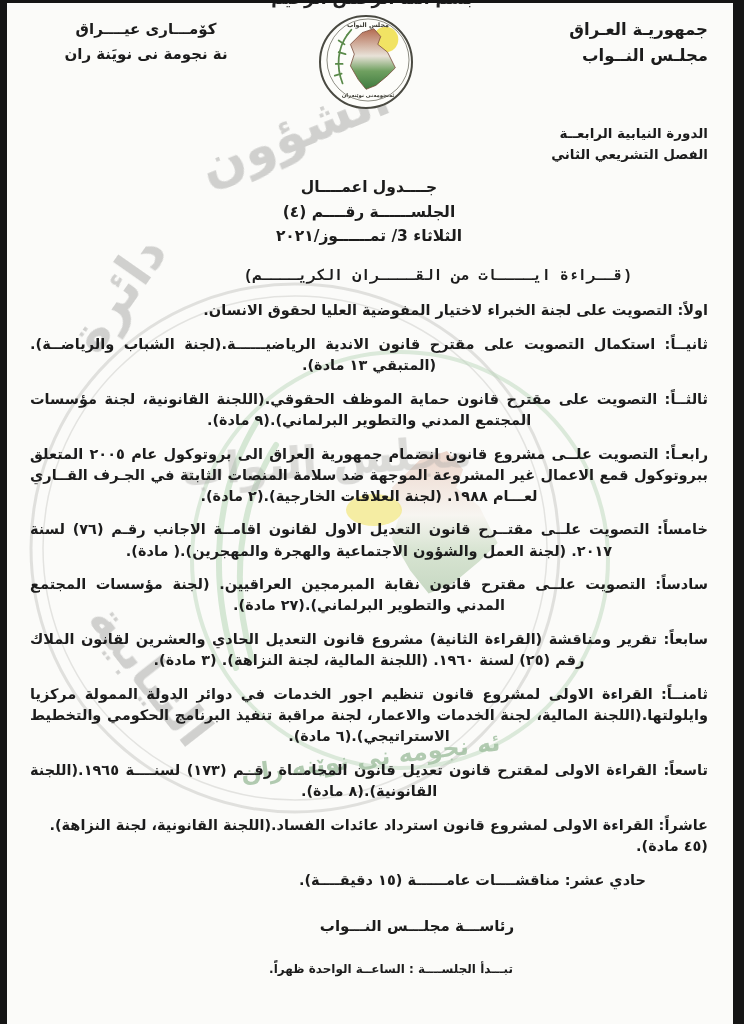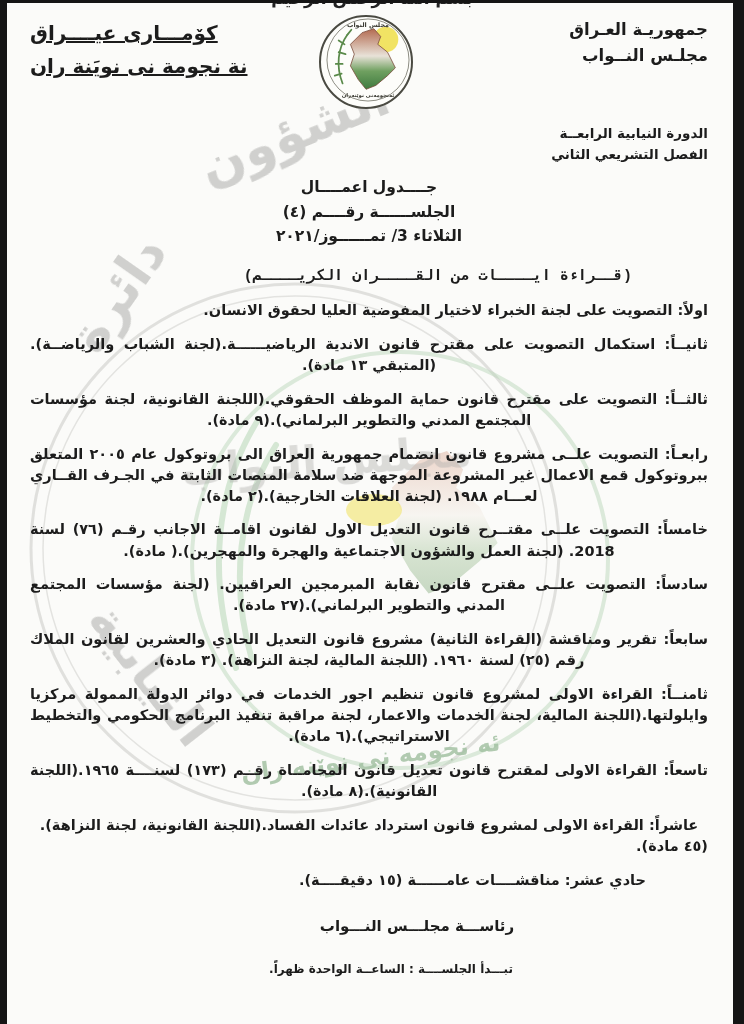--- a/index.html
+++ b/index.html
@@ -20,36 +20,36 @@
 
   .content { position:absolute; inset:0; z-index:2; direction:rtl; padding:0 36px 0 30px; }
 
   .bismillah {
     position:absolute; top:-12px; left:0; right:0; text-align:center;
     font-size:17px; letter-spacing:.5px; color:#222;
   }
 
   .header { display:flex; justify-content:space-between; align-items:flex-start; margin-top:13px; }
   .header-right { width:238px; text-align:right; font-size:16.5px; line-height:1.6; padding-top:4px; }
-  .header-left  { width:232px; text-align:left; font-size:20px; line-height:1.65; padding-top:4px;text-decoration:underline; }
+  .header-left  { width:232px; text-align:center; font-size:15px; line-height:1.65; padding-top:4px; }
 
   .emblem {
     width:90px; height:90px; border:2px solid #4a4a42; border-radius:50%;
     background:#fdfdfa; overflow:hidden; flex:0 0 auto; margin-top:2px;
   }
 
   .session-info { margin-top:14px; text-align:right; font-size:13.5px; line-height:1.55; }
 
   .title-block { margin-top:10px; text-align:center; font-size:15.5px; line-height:1.6; }
 
   .quran-line { margin-top:17px; text-align:right; padding-left:78px; padding-right:76px; font-size:15px;font-family:Liberation Mono, monospace; }
 
   .items { margin-top:15px; font-size:14.5px; }
   .item { margin-bottom:12.5px; line-height:1.46; text-align:justify; text-align-last:center; }
-  .item.align-right { text-align:center; text-align-last:right; }
+  .item.align-right { text-align:right; text-align-last:right; }
   .item.indent-right { padding-right:62px; }
 
   .footer-presidency { margin-top:26px; direction:rtl; text-align:center; padding-left:96px; font-size:15px; }
   .footer-start { margin-top:27px; text-align:center; padding-left:44px; font-size:12px; }
 
   .wm-text { font-family:"DejaVu Sans", sans-serif; font-weight:bold; }
 </style>
 </head>
 <body>
 
@@ -145,21 +145,21 @@
       <div>الثلاثاء 3/ تمــــــوز/٢٠٢١</div>
     </div>
 
     <div class="quran-line">(قــراءة ايــــات من القــــران الكريــــم)</div>
 
     <div class="items">
       <div class="item align-right">اولاً: التصويت على لجنة الخبراء لاختيار المفوضية العليا لحقوق الانسان.</div>
       <div class="item">ثانيــاً: استكمال التصويت على مقترح قانون الاندية الرياضيــــــة.(لجنة الشباب والرياضــة). (المتبقي ١٣ مادة).</div>
       <div class="item">ثالثــاً: التصويت على مقترح قانون حماية الموظف الحقوقي.(اللجنة القانونية، لجنة مؤسسات المجتمع المدني والتطوير البرلماني).(٩ مادة).</div>
       <div class="item">رابعـاً: التصويت علــى مشروع قانون انضمام جمهورية العراق الى بروتوكول عام ٢٠٠٥ المتعلق ببروتوكول قمع الاعمال غير المشروعة الموجهة ضد سلامة المنصات الثابتة في الجـرف القــاري لعـــام ١٩٨٨. (لجنة العلاقات الخارجية).(٢ مادة).</div>
-      <div class="item">خامساً: التصويت علــى مقتــرح قانون التعديل الاول لقانون اقامــة الاجانب رقـم (٧٦) لسنة 2018. (لجنة العمل والشؤون الاجتماعية والهجرة والمهجرين).( مادة).</div>
+      <div class="item">خامساً: التصويت علــى مقتــرح قانون التعديل الاول لقانون اقامــة الاجانب رقـم (٧٦) لسنة ٢٠١٧. (لجنة العمل والشؤون الاجتماعية والهجرة والمهجرين).( مادة).</div>
       <div class="item">سادساً: التصويت علــى مقترح قانون نقابة المبرمجين العراقيين. (لجنة مؤسسات المجتمع المدني والتطوير البرلماني).(٢٧ مادة).</div>
       <div class="item">سابعاً: تقرير ومناقشة (القراءة الثانية) مشروع قانون التعديل الحادي والعشرين لقانون الملاك رقم (٢٥) لسنة ١٩٦٠. (اللجنة المالية، لجنة النزاهة). (٣ مادة).</div>
       <div class="item">ثامنــاً: القراءة الاولى لمشروع قانون تنظيم اجور الخدمات في دوائر الدولة الممولة مركزيا وايلولتها.(اللجنة المالية، لجنة الخدمات والاعمار، لجنة مراقبة تنفيذ البرنامج الحكومي والتخطيط الاستراتيجي).(٦ مادة).</div>
       <div class="item">تاسعاً: القراءة الاولى لمقترح قانون تعديل قانون المحامــاة رقــم (١٧٣) لسنــــة ١٩٦٥.(اللجنة القانونية).(٨ مادة).</div>
       <div class="item align-right">عاشراً: القراءة الاولى لمشروع قانون استرداد عائدات الفساد.(اللجنة القانونية، لجنة النزاهة).(٤٥ مادة).</div>
       <div class="item align-right indent-right">حادي عشر: مناقشــــات عامــــــة (١٥ دقيقــــة).</div>
     </div>
 
     <div class="footer-presidency">رئاســـة مجلـــس النـــواب</div>
     <div class="footer-start">تبـــدأ الجلســــة : الساعــة الواحدة ظهراً.</div>

